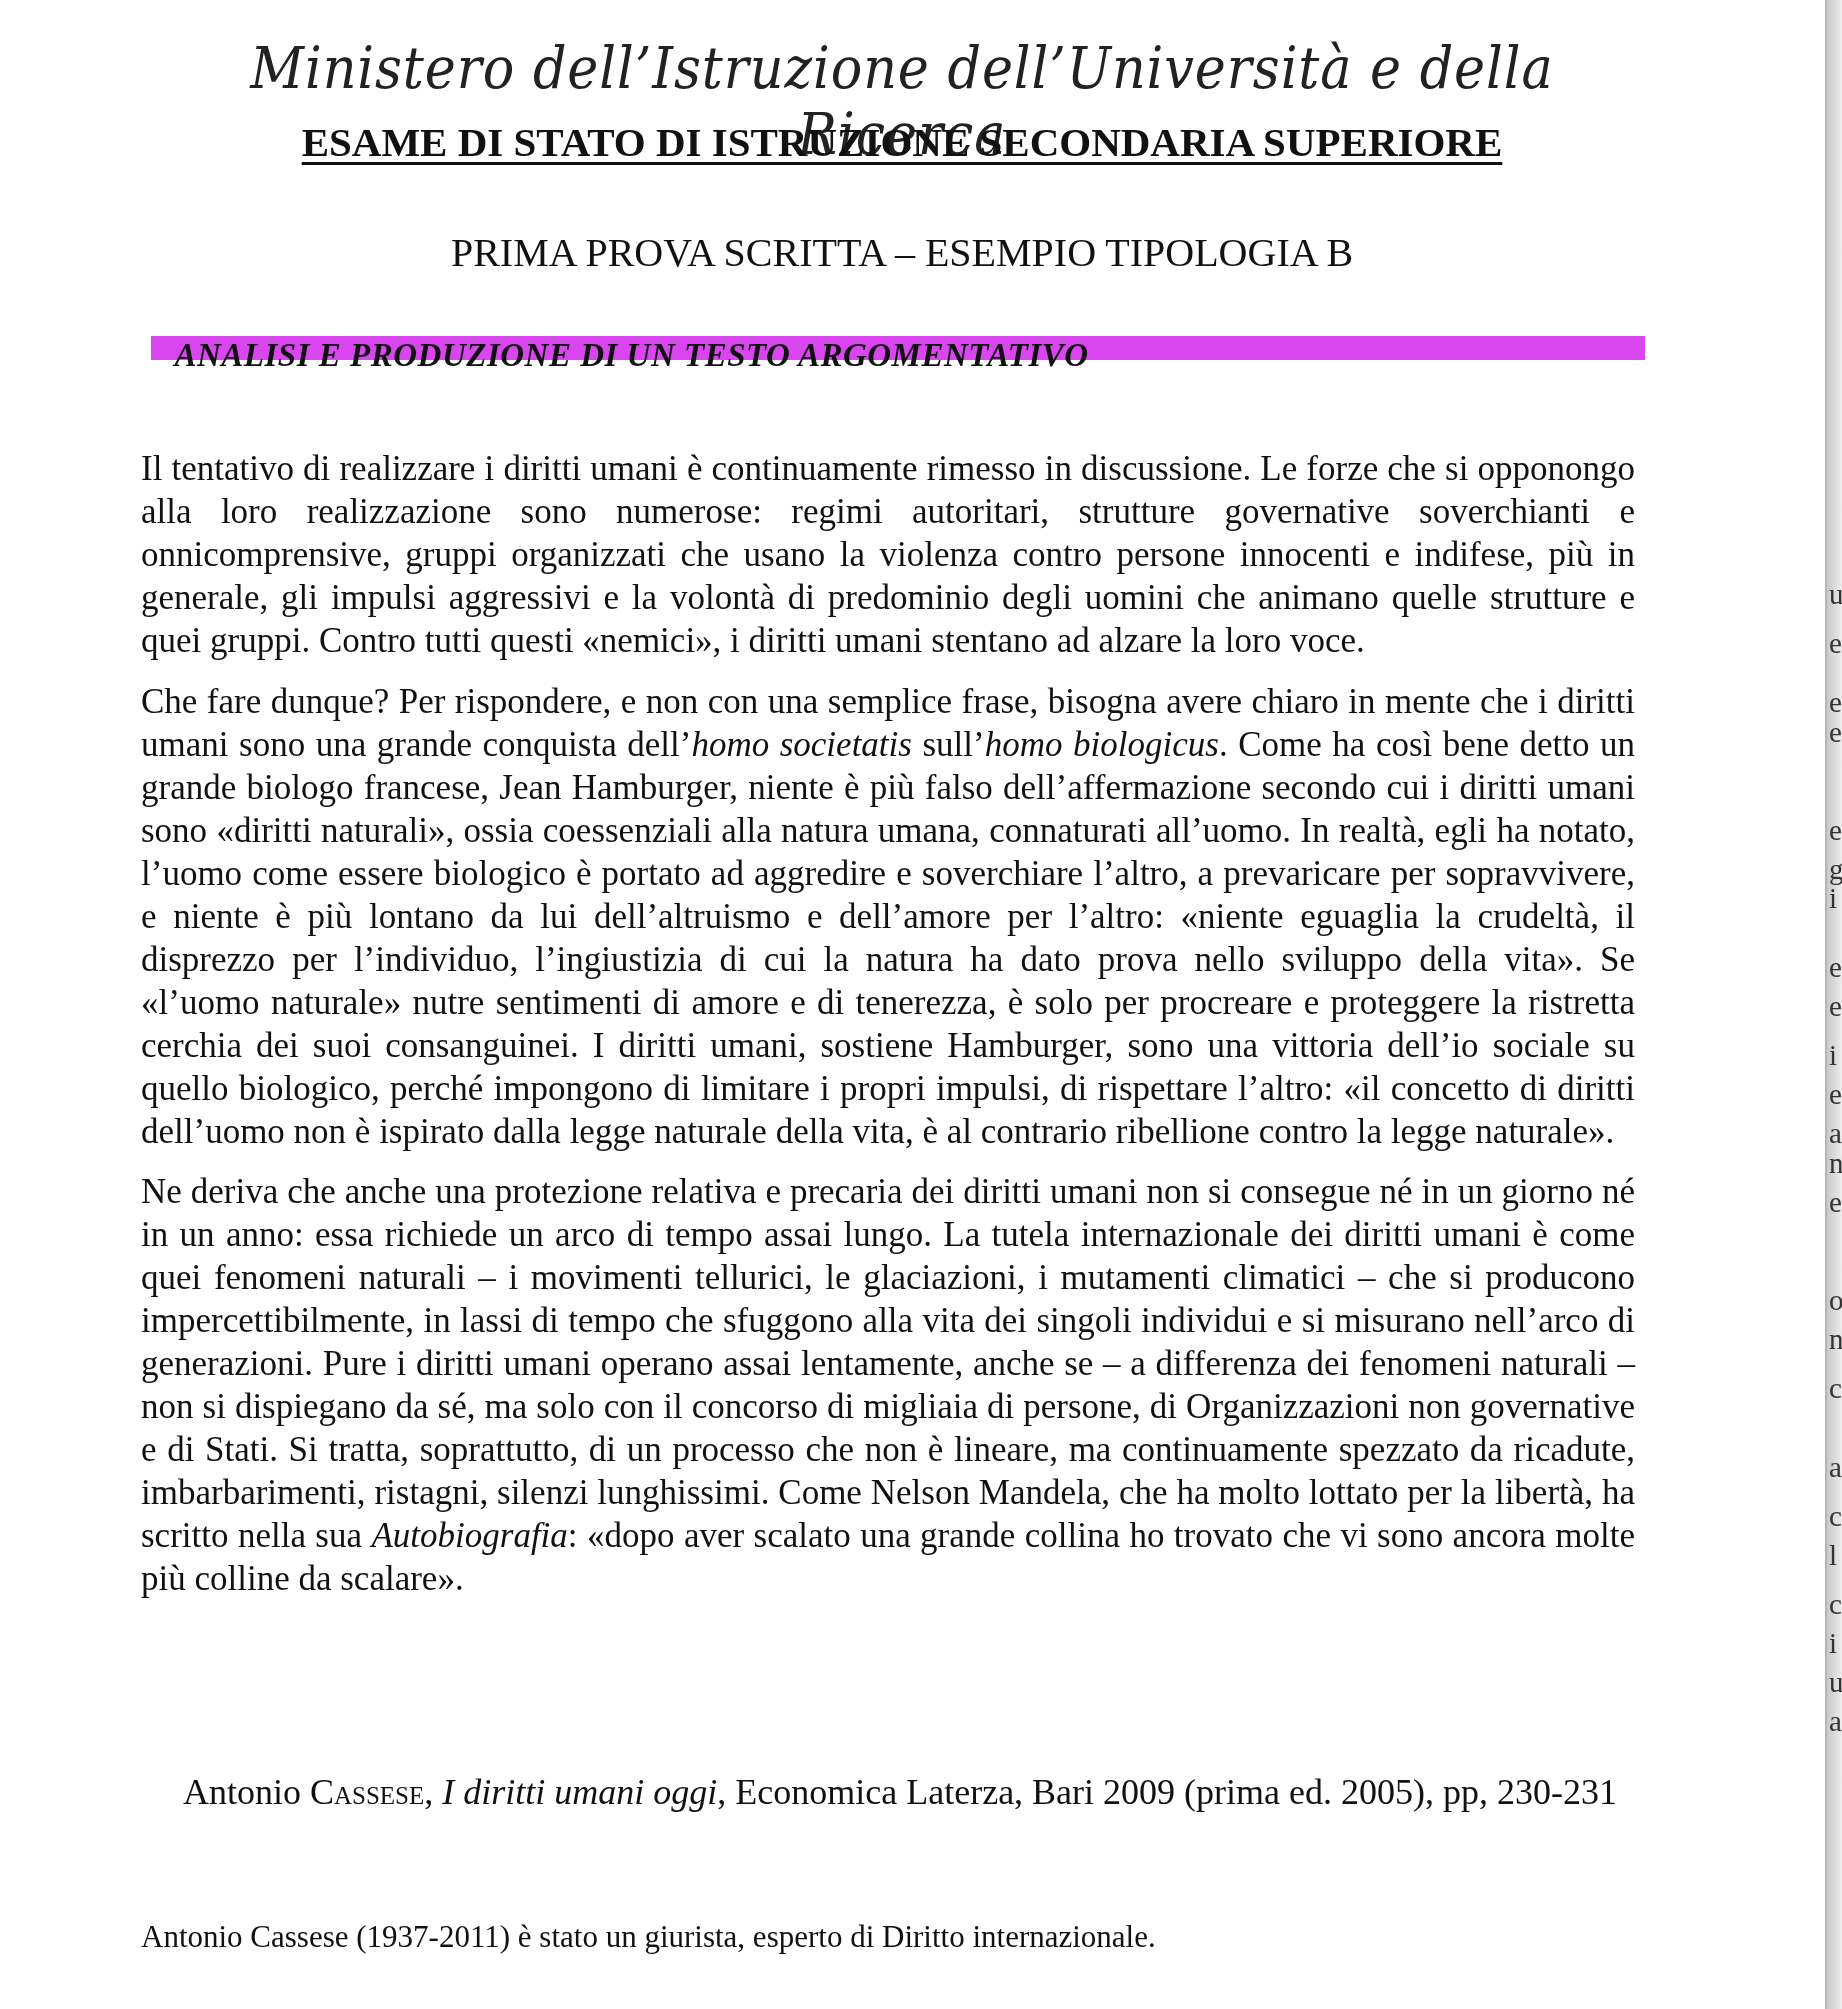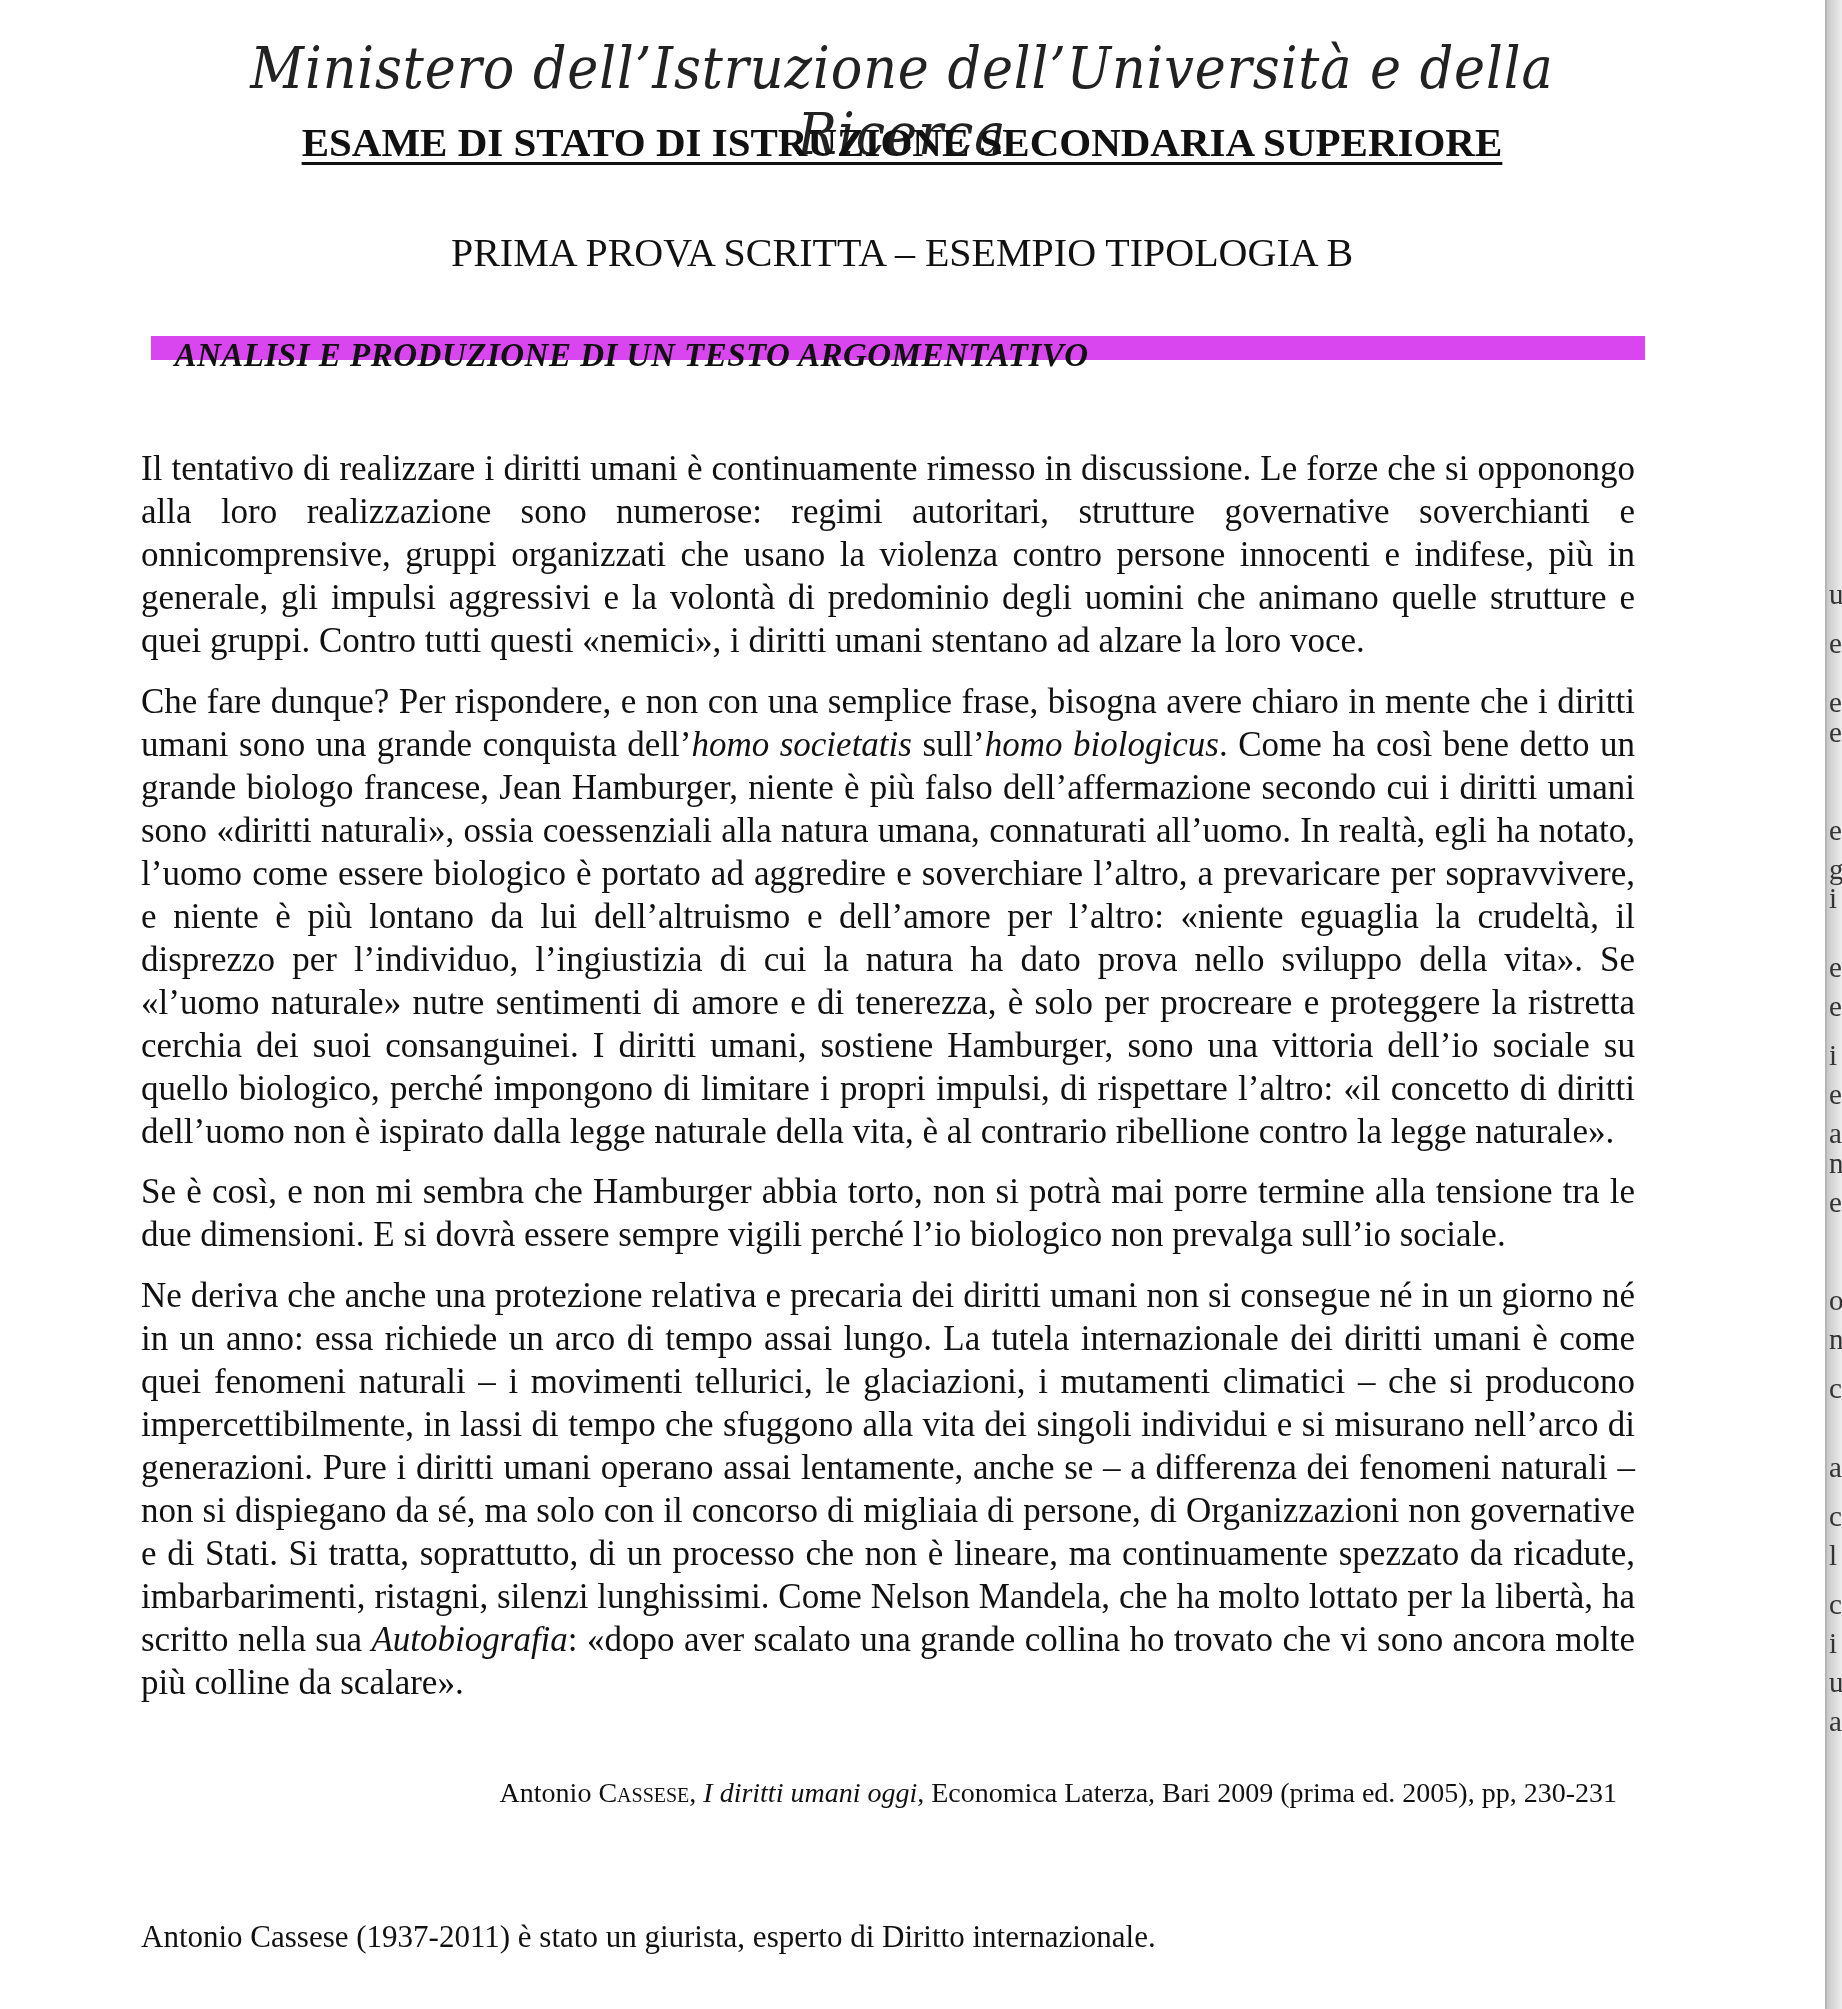--- a/index.html
+++ b/index.html
@@ -71,21 +71,21 @@
   }
   .body-text p {
     margin: 0 0 17.6px 0;
     font-size: 35px;
     line-height: 43px;
     text-align: justify;
   }
   .citation {
     position: absolute;
     right: 208px; top: 1765px;
-    font-size: 28px;
+    font-size: 36px;
     line-height: 39px;
     white-space: nowrap;
   }
   .smallcaps { font-variant: small-caps; }
   .bio {
     position: absolute;
     left: 141px; top: 1909px;
     font-size: 31px;
     line-height: 39px;
   }
@@ -106,21 +106,20 @@
   <div class="exam-title">ESAME DI STATO DI ISTRUZIONE SECONDARIA SUPERIORE</div>
   <div class="prova-title">PRIMA PROVA SCRITTA – ESEMPIO TIPOLOGIA B</div>
 
   <div class="section-band">
     <div class="section-title">ANALISI E PRODUZIONE  DI UN TESTO ARGOMENTATIVO</div>
   </div>
 
   <div class="body-text">
     <p><span>Il tentativo di realizzare i diritti umani è continuamente rimesso in discussione. Le forze che si opponongo alla loro realizzazione sono numerose: regimi autoritari, strutture governative soverchianti e onnicomprensive, gruppi organizzati che usano la violenza contro persone innocenti e indifese, più in generale, gli impulsi aggressivi e la volontà di predominio degli uomini che animano quelle strutture e quei gruppi. Contro tutti questi «nemici», i diritti umani stentano ad alzare la loro voce.</span></p>
     <p><span>Che fare dunque? Per rispondere, e non con una semplice frase, bisogna avere chiaro in mente che i diritti umani sono una grande conquista dell’</span><i>homo societatis</i><span> sull’</span><i>homo biologicus</i><span>. Come ha così bene detto un grande biologo francese, Jean Hamburger, niente è più falso  dell’affermazione secondo cui i diritti umani sono «diritti naturali», ossia coessenziali alla natura umana, connaturati all’uomo. In realtà, egli ha notato, l’uomo come essere biologico è portato ad aggredire e soverchiare l’altro, a prevaricare per sopravvivere, e niente è più lontano da lui dell’altruismo e dell’amore per l’altro: «niente eguaglia la crudeltà, il disprezzo per l’individuo, l’ingiustizia di cui la natura ha dato prova nello sviluppo della vita». Se «l’uomo naturale» nutre sentimenti di amore e di tenerezza, è solo per procreare e proteggere la ristretta cerchia dei suoi consanguinei. I diritti umani, sostiene Hamburger, sono una vittoria dell’io sociale su quello biologico, perché impongono di limitare i propri impulsi, di rispettare l’altro: «il concetto di diritti dell’uomo non è ispirato dalla legge naturale della vita, è al contrario ribellione contro la legge naturale».</span></p>
-    <p><span>Se è così, e non mi sembra che Hamburger abbia torto, non si potrà mai porre termine alla tensione tra le due dimensioni. E si dovrà essere sempre vigili perché l’io biologico non prevalga sull’io sociale.</span></p>
     <p><span>Ne deriva che anche una protezione relativa e precaria dei diritti umani non si consegue né in un giorno né in un anno: essa richiede un arco di tempo assai lungo. La tutela internazionale dei diritti umani è come quei fenomeni naturali – i movimenti tellurici, le glaciazioni, i mutamenti climatici – che si producono impercettibilmente, in lassi di tempo che sfuggono alla vita dei singoli individui e si misurano nell’arco di generazioni. Pure i diritti umani operano assai lentamente, anche se – a differenza dei fenomeni naturali – non si dispiegano da sé, ma solo con il concorso di migliaia di persone, di Organizzazioni non governative e di Stati. Si tratta, soprattutto, di un processo che non è lineare, ma continuamente spezzato da ricadute, imbarbarimenti, ristagni, silenzi lunghissimi. Come Nelson Mandela, che ha molto lottato per la libertà, ha scritto nella sua </span><i>Autobiografia</i><span>: «dopo aver scalato una grande collina ho trovato che vi sono ancora molte più colline da scalare».</span></p>
   </div>
 
   <div class="citation">
     <span>Antonio </span><span class="smallcaps">Cassese</span><span>, </span><i>I diritti umani oggi</i><span>, Economica Laterza, Bari 2009 (prima ed. 2005), pp, 230-231</span>
   </div>
 
   <div class="bio">Antonio Cassese (1937-2011) è stato un giurista, esperto di Diritto internazionale.</div>
 </div>
 

